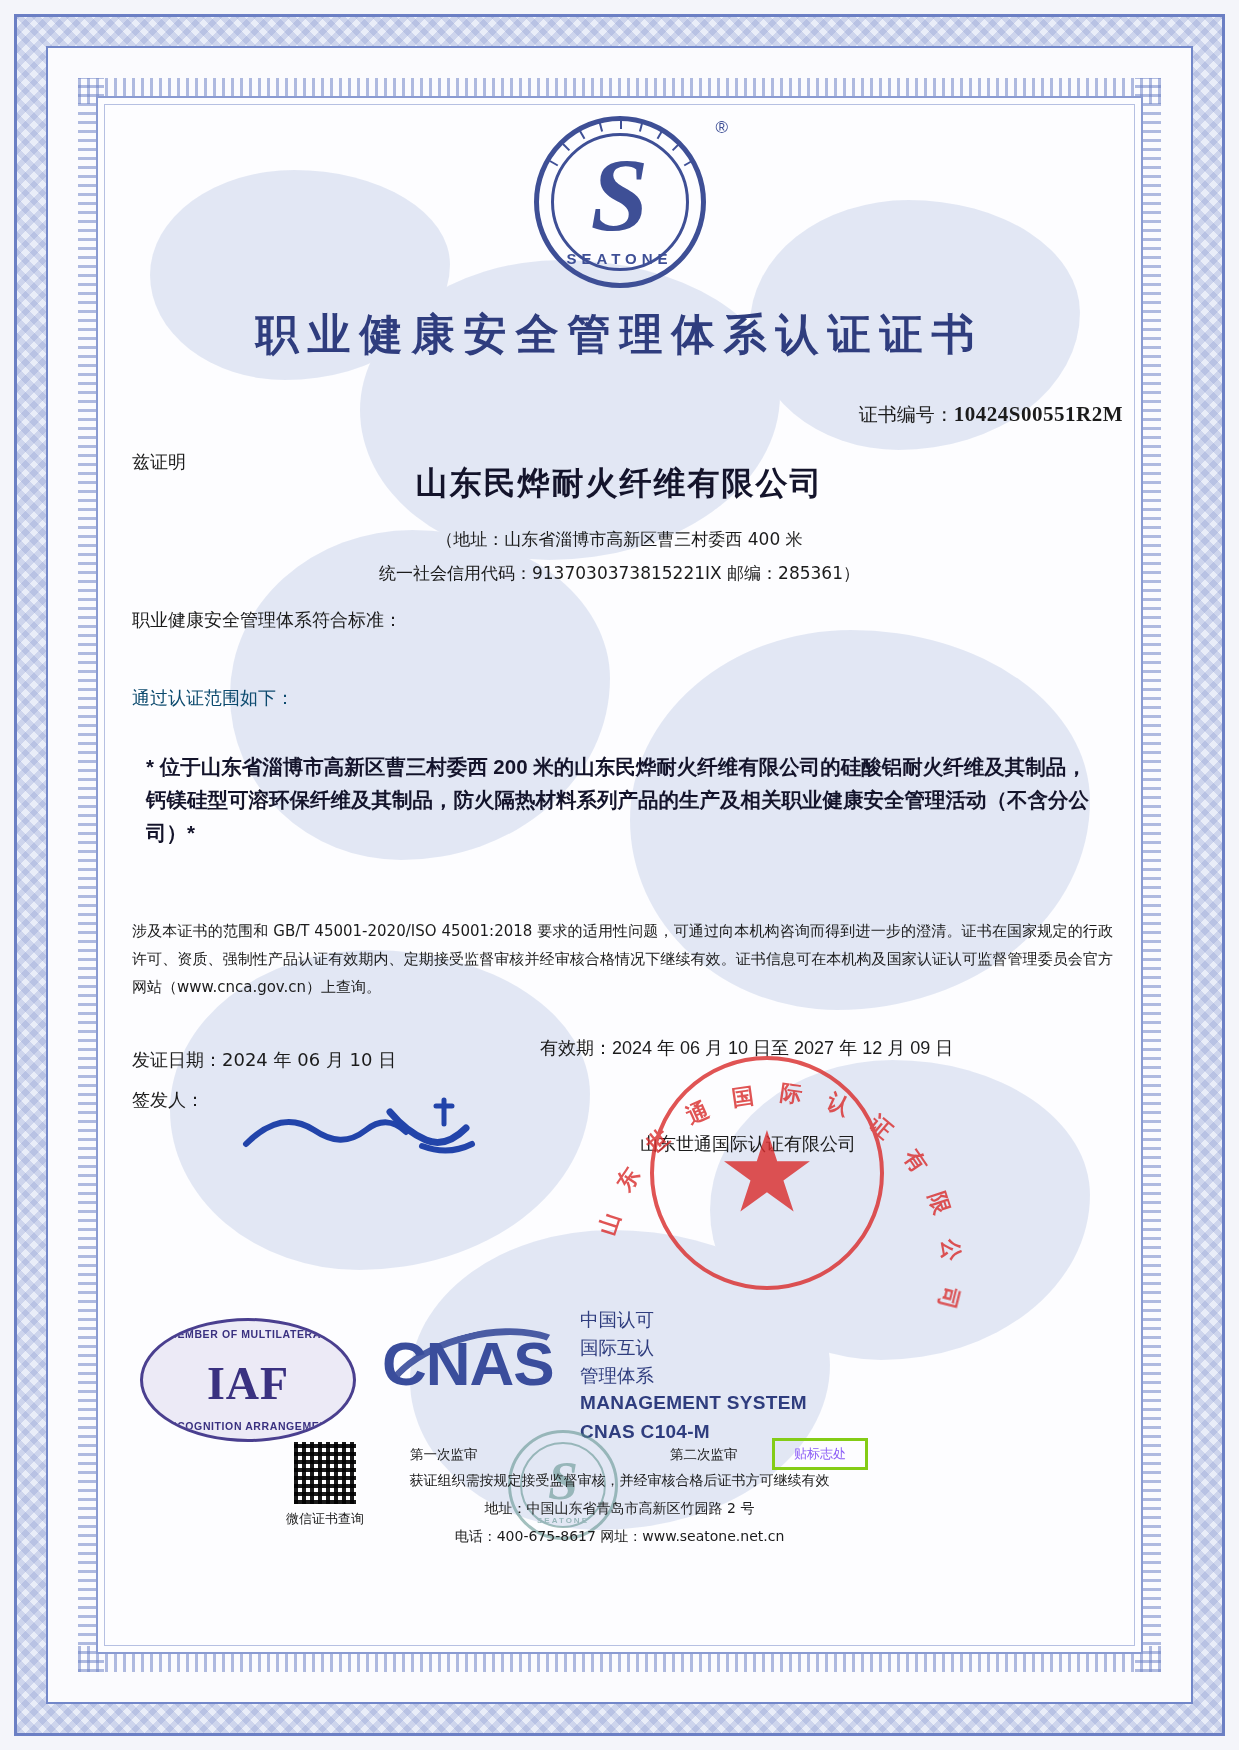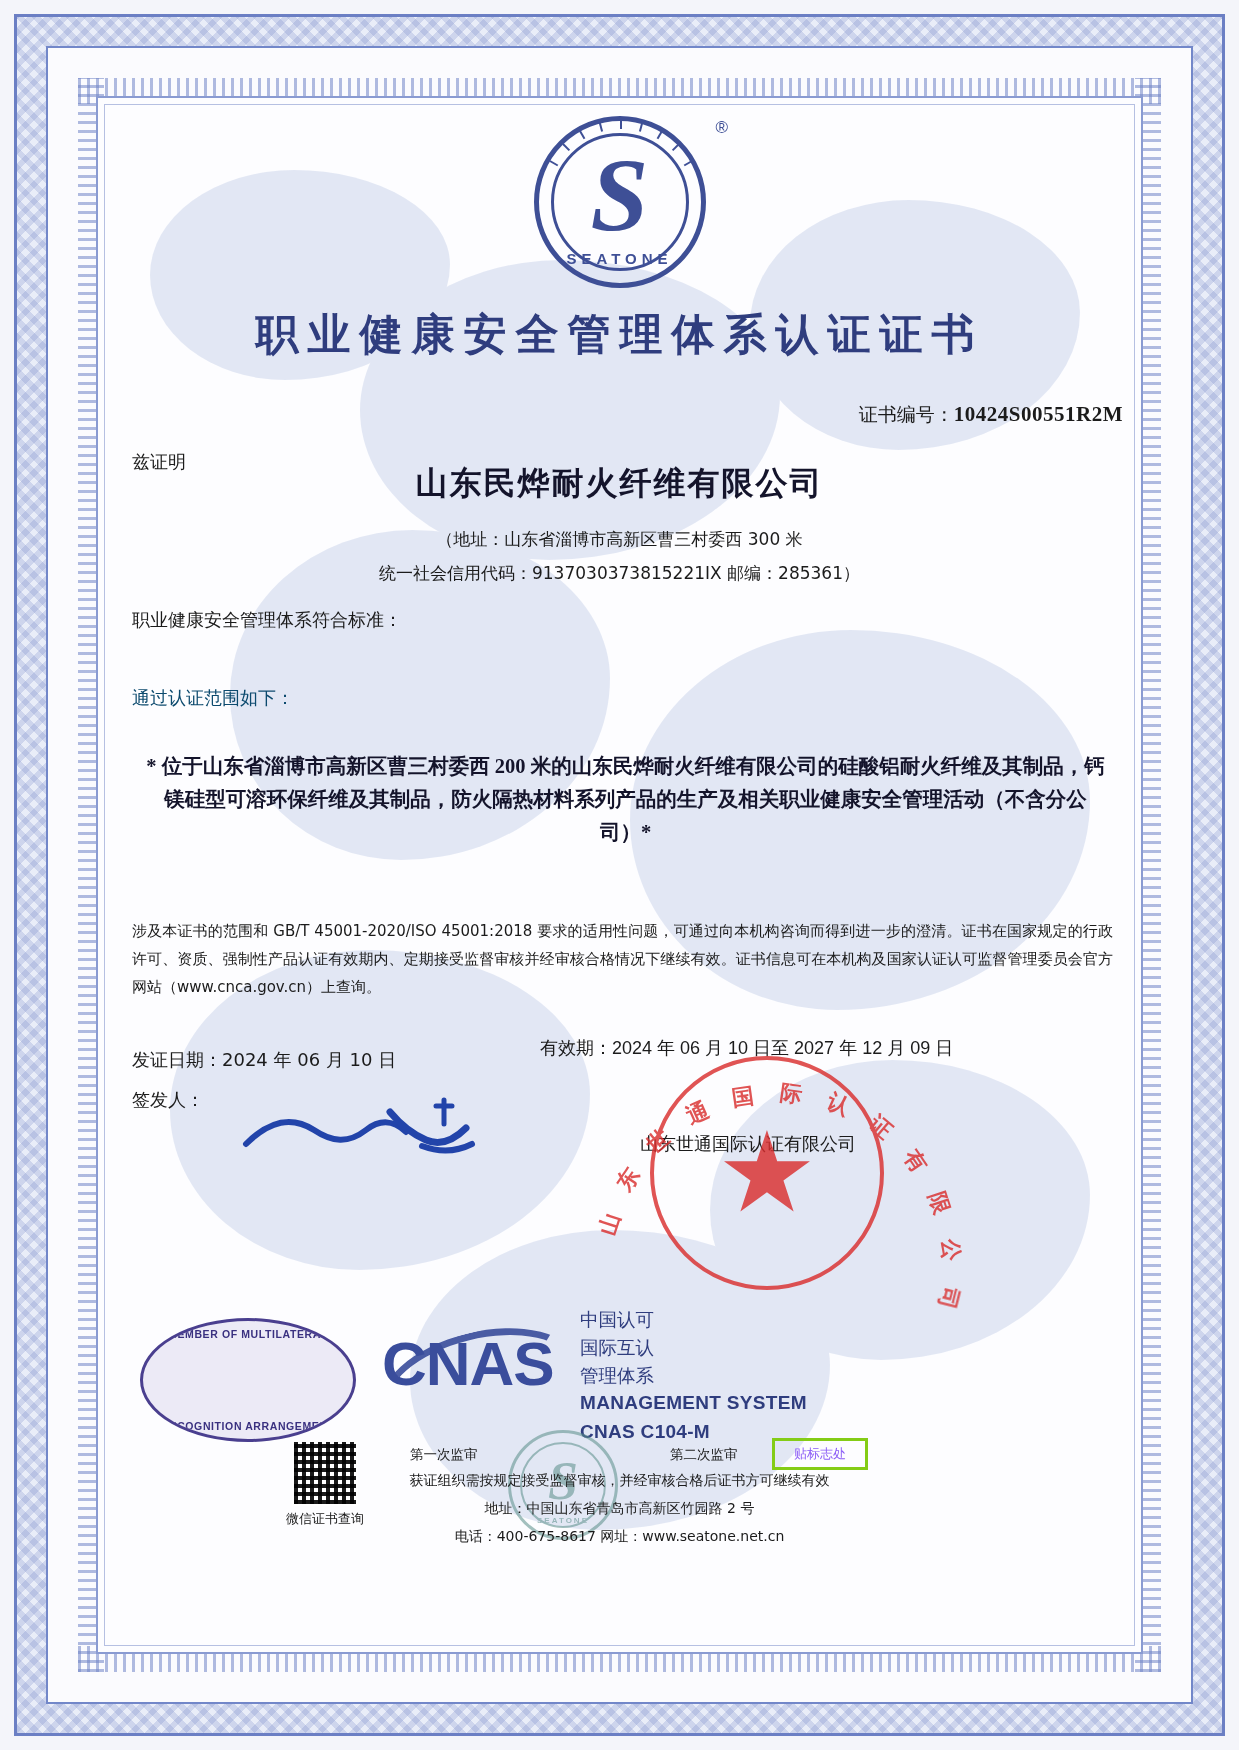--- a/index.html
+++ b/index.html
@@ -208,22 +208,21 @@
 
   .label-scope {
     position: absolute;
     top: 576px; left: 22px;
     font-size: 18px;
     color: #0c4a6e;
   }
   .scope {
     position: absolute;
     top: 640px; left: 36px; right: 24px;
-    text-align: center;
-    font-family: Liberation Serif, serif;
+    font-family: Liberation Sans, sans-serif;
     font-size: 20.5px;
     font-weight: bold;
     line-height: 1.62;
     color: #14142b;
   }
 
   .note {
     position: absolute;
     top: 808px; left: 22px; right: 16px;
     font-family: "DejaVu Sans", sans-serif;
@@ -491,21 +490,21 @@
     <div class="reg-mark">®</div>
 
     <div class="cert-title">职业健康安全管理体系认证证书</div>
 
     <div class="cert-no">
       <span>证书编号：</span><b>10424S00551R2M</b>
     </div>
 
     <div class="label-hereby">兹证明</div>
     <div class="company">山东民烨耐火纤维有限公司</div>
-    <div class="addr1">（地址：山东省淄博市高新区曹三村委西 300 米</div>
+    <div class="addr1">（地址：山东省淄博市高新区曹三村委西 400 米</div>
     <div class="addr2">统一社会信用代码：9137030373815221IX 邮编：285361）</div>
 
     <div class="label-std">职业健康安全管理体系符合标准：</div>
 
     <div class="label-scope">通过认证范围如下：</div>
     <div class="scope">* 位于山东省淄博市高新区曹三村委西 200 米的山东民烨耐火纤维有限公司的硅酸铝耐火纤维及其制品，钙镁硅型可溶环保纤维及其制品，防火隔热材料系列产品的生产及相关职业健康安全管理活动（不含分公司）*</div>
 
     <div class="note">涉及本证书的范围和 GB/T 45001-2020/ISO 45001:2018 要求的适用性问题，可通过向本机构咨询而得到进一步的澄清。证书在国家规定的行政许可、资质、强制性产品认证有效期内、定期接受监督审核并经审核合格情况下继续有效。证书信息可在本机构及国家认证认可监督管理委员会官方网站（www.cnca.gov.cn）上查询。</div>
 
     <div class="issue-date">发证日期：2024 年 06 月 10 日</div>
@@ -534,20 +533,21 @@
         <span class="seal-ch" style="transform:rotate(40deg)  translate(-50%,-94px)">证</span>
         <span class="seal-ch" style="transform:rotate(56deg)  translate(-50%,-94px)">有</span>
         <span class="seal-ch" style="transform:rotate(72deg)  translate(-50%,-94px)">限</span>
         <span class="seal-ch" style="transform:rotate(88deg)  translate(-50%,-94px)">公</span>
         <span class="seal-ch" style="transform:rotate(104deg) translate(-50%,-94px)">司</span>
       </div>
     </div>
 
     <div class="iaf">
       <div class="iaf-top">MEMBER OF MULTILATERAL</div>
+      <div class="iaf-txt">IAF</div>
       <div class="iaf-bot">RECOGNITION ARRANGEMENT</div>
     </div>
 
     <div class="cnas-swoosh"></div>
     <div class="cnas">CNAS</div>
     <div class="cnas-text">
       <div>中国认可</div>
       <div>国际互认</div>
       <div>管理体系</div>
       <div class="en">MANAGEMENT SYSTEM</div>

